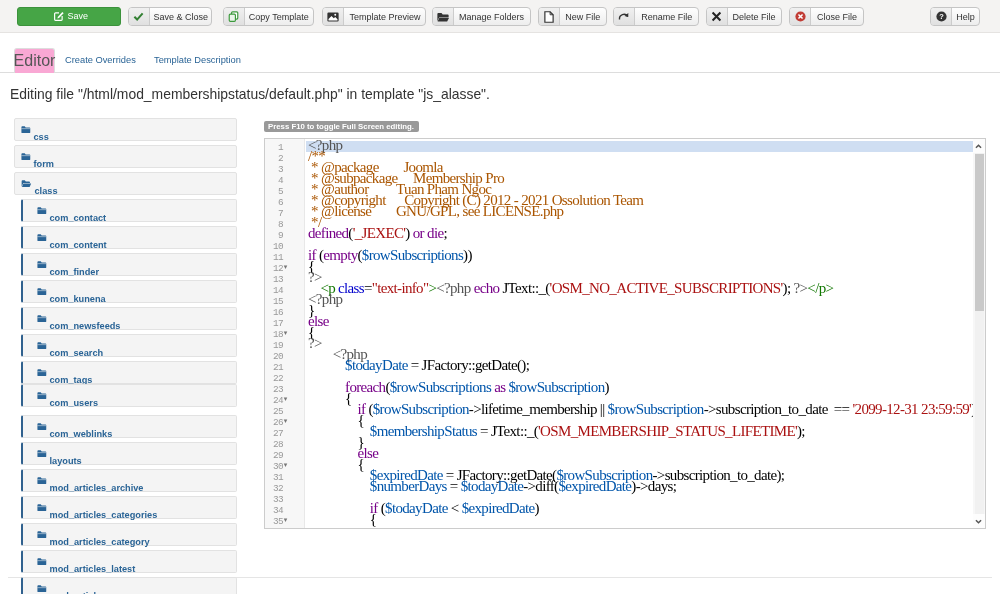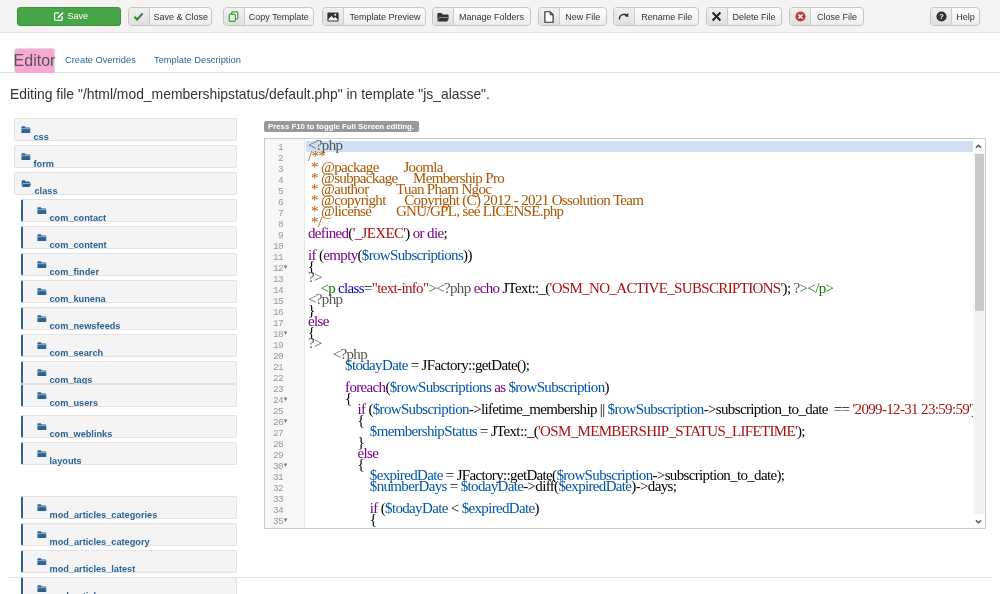--- a/index.html
+++ b/index.html
@@ -229,20 +229,27 @@
         <path d="M0.5 4.6 h15.3" stroke="#f4f4f4" stroke-width="0.9"></path>
       </svg>
       <span>com_weblinks</span>
     </div>
     <div class="si n" style="top:442.0px">
       <svg class="fi" width="9.5" height="7.5" viewBox="0 0 16 13">
         <path d="M0.5 2 a1.4 1.4 0 0 1 1.4-1.4 H6.2 l1.7 2 h6.5 a1.4 1.4 0 0 1 1.4 1.4 V11 a1.4 1.4 0 0 1-1.4 1.4 H1.9 A1.4 1.4 0 0 1 0.5 11 Z" fill="#2a6496"></path>
         <path d="M0.5 4.6 h15.3" stroke="#f4f4f4" stroke-width="0.9"></path>
       </svg>
       <span>layouts</span>
+    </div>
+    <div class="si n" style="top:469.0px">
+      <svg class="fi" width="9.5" height="7.5" viewBox="0 0 16 13">
+        <path d="M0.5 2 a1.4 1.4 0 0 1 1.4-1.4 H6.2 l1.7 2 h6.5 a1.4 1.4 0 0 1 1.4 1.4 V11 a1.4 1.4 0 0 1-1.4 1.4 H1.9 A1.4 1.4 0 0 1 0.5 11 Z" fill="#2a6496"></path>
+        <path d="M0.5 4.6 h15.3" stroke="#f4f4f4" stroke-width="0.9"></path>
+      </svg>
+      <span>mod_articles_archive</span>
     </div>
     <div class="si n" style="top:496.0px">
       <svg class="fi" width="9.5" height="7.5" viewBox="0 0 16 13">
         <path d="M0.5 2 a1.4 1.4 0 0 1 1.4-1.4 H6.2 l1.7 2 h6.5 a1.4 1.4 0 0 1 1.4 1.4 V11 a1.4 1.4 0 0 1-1.4 1.4 H1.9 A1.4 1.4 0 0 1 0.5 11 Z" fill="#2a6496"></path>
         <path d="M0.5 4.6 h15.3" stroke="#f4f4f4" stroke-width="0.9"></path>
       </svg>
       <span>mod_articles_categories</span>
     </div>
     <div class="si n" style="top:523.0px">
       <svg class="fi" width="9.5" height="7.5" viewBox="0 0 16 13">

